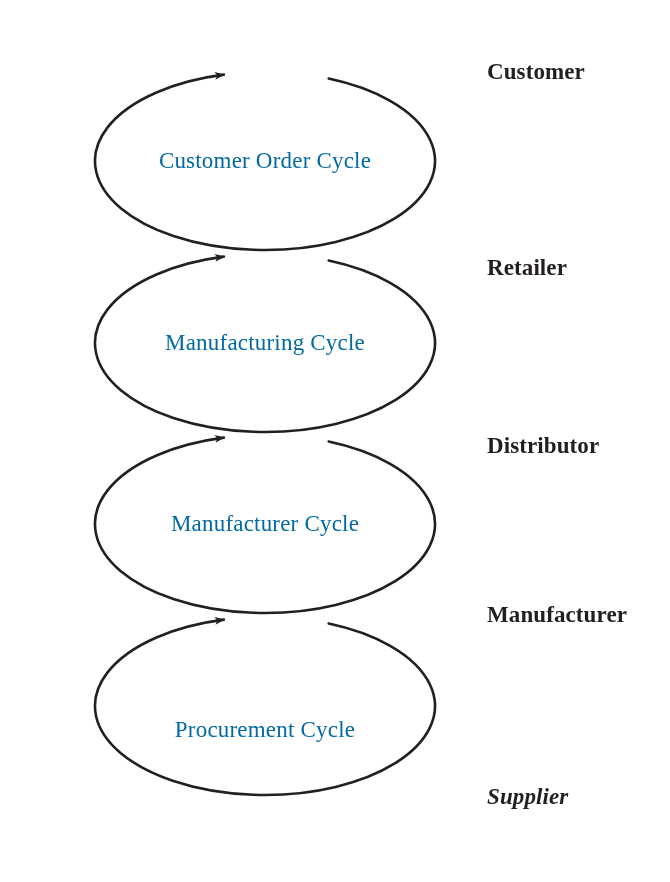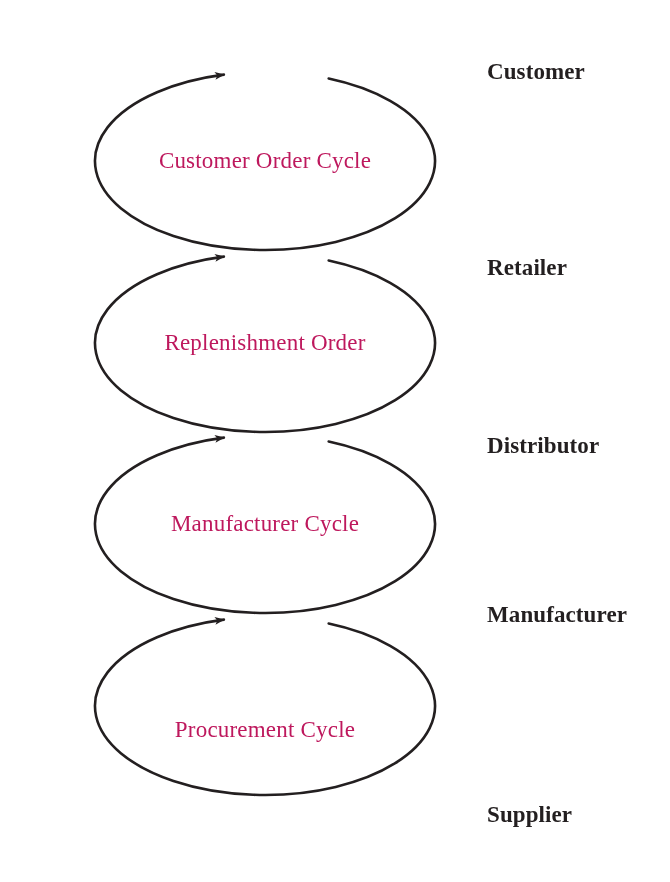--- a/index.html
+++ b/index.html
@@ -28,21 +28,21 @@
     width: 670px;
     height: 882px;
   }
 
   .cycle-label {
     position: absolute;
     text-align: center;
     font-family: "Liberation Serif", "DejaVu Serif", serif;
     font-weight: 400;
     font-size: 23px;
-    color: #be185d;
+    color: #0369a1;
     white-space: nowrap;
     letter-spacing: 0.2px;
     transform: translate(-50%, -50%);
   }
 
   .role-label {
     position: absolute;
     font-family: "Liberation Serif", "DejaVu Serif", serif;
     font-weight: bold;
     font-size: 23px;
@@ -68,25 +68,25 @@
     <g id="arc-group" fill="none" stroke="#231f20" stroke-width="2.6" stroke-linecap="round">
         <path d="M 328.68 78.48 A 170 89 0 1 1 223.87 74.64" marker-end="url(#arrow-left)"></path>
         <path d="M 328.68 260.48 A 170 89 0 1 1 223.87 256.64" marker-end="url(#arrow-left)"></path>
         <path d="M 328.68 441.48 A 170 89 0 1 1 223.87 437.64" marker-end="url(#arrow-left)"></path>
         <path d="M 328.68 623.48 A 170 89 0 1 1 223.87 619.64" marker-end="url(#arrow-left)"></path>
       </g>
   </svg>
 
   <div id="cycle-labels">
       <div class="cycle-label" style="left: 265px; top: 161px;">Customer Order Cycle</div>
-      <div class="cycle-label" style="left: 265px; top: 343px;">Replenishment Order</div>
+      <div class="cycle-label" style="left: 265px; top: 343px;">Manufacturing Cycle</div>
       <div class="cycle-label" style="left: 265px; top: 524px;">Manufacturer Cycle</div>
       <div class="cycle-label" style="left: 265px; top: 706px; margin-top: 24px;">Procurement Cycle</div>
     </div>
   <div id="role-labels">
       <div class="role-label" style="left: 451px; top: 72px;">Customer</div>
       <div class="role-label" style="left: 451px; top: 268px;">Retailer</div>
       <div class="role-label" style="left: 451px; top: 446px;">Distributor</div>
       <div class="role-label" style="left: 451px; top: 615px;">Manufacturer</div>
-      <div class="role-label" style="left: 451px; top: 815px;">Supplier</div>
+      <div class="role-label" style="left: 451px; top: 797px; font-style: italic;">Supplier</div>
     </div>
 
 </div>
 
 </body></html>

